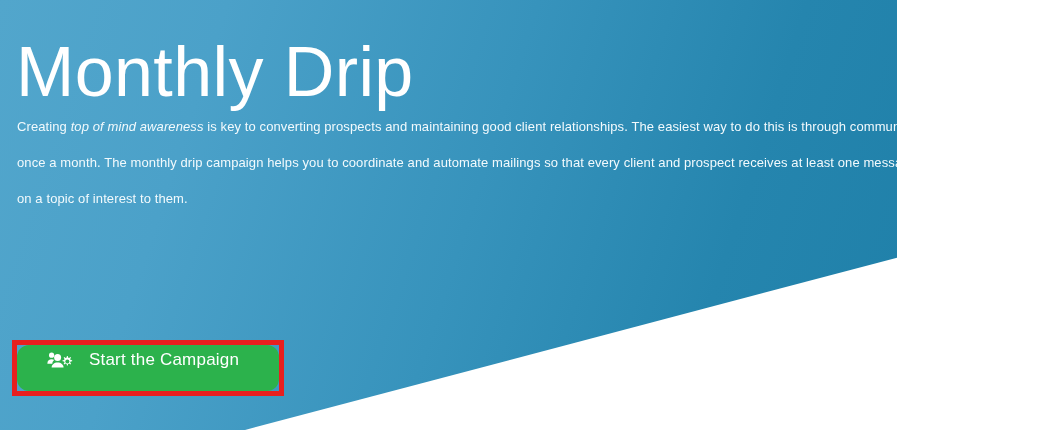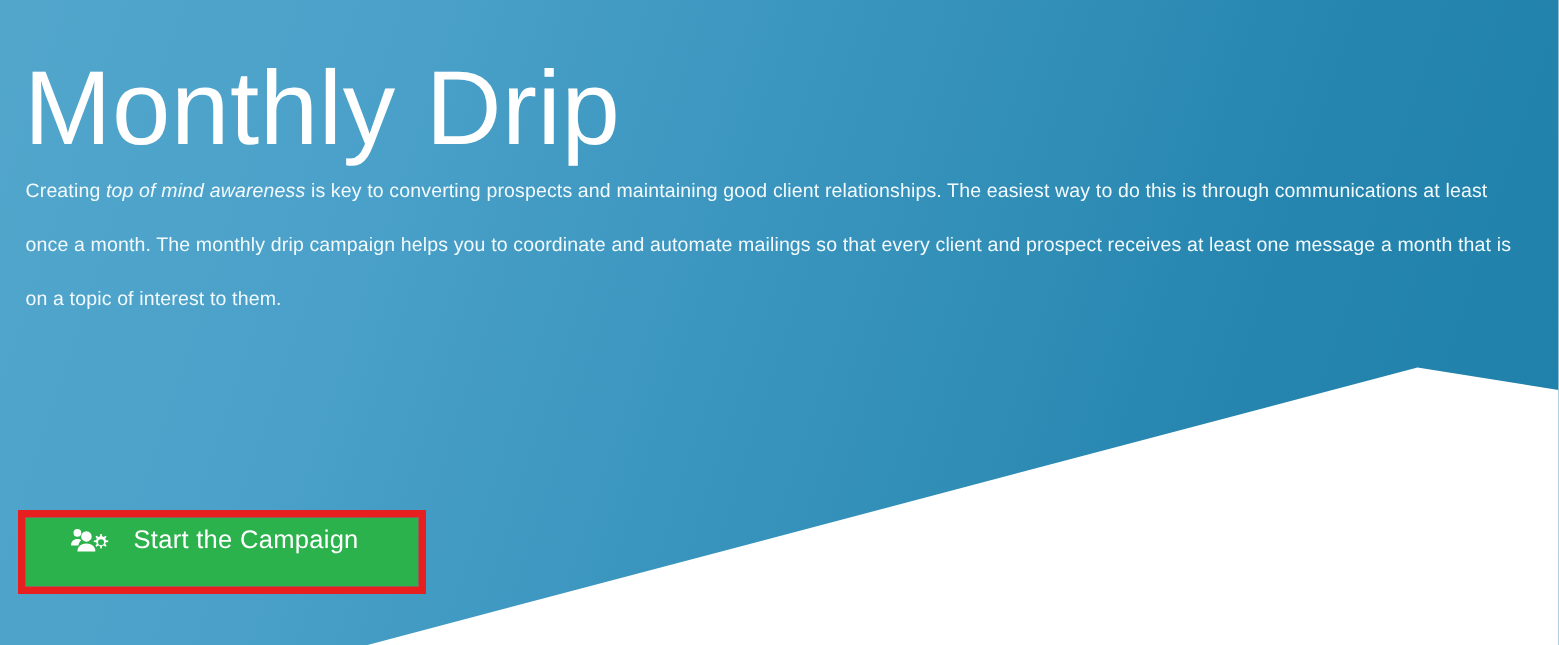--- a/index.html
+++ b/index.html
@@ -6,21 +6,21 @@
     margin: 0;
     padding: 0;
   }
   body {
     font-family: "Liberation Sans", sans-serif;
     background: #ffffff;
   }
 
   .hero {
     position: relative;
-    width: 1039px;
+    width: 897px;
     height: 430px;
     overflow: hidden;
     background: linear-gradient(108deg, #52a6cc 0%, #4ba1c9 22%, #3793bc 52%, #2585ae 78%, #1f80a9 100%);
   }
 
   
   .wedge {
     position: absolute;
     left: 0;
     top: 0;
@@ -70,21 +70,21 @@
 
   .cta-button {
     position: absolute;
     left: 17px;
     top: 345px;
     width: 262px;
     height: 46px;
     box-sizing: border-box;
     background: #2cb24c;
     border: 0;
-    border-radius: 2px;
+    border-radius: 12px;
     color: #ffffff;
     display: flex;
     align-items: center;
     padding: 0 0 16px 30px;
     cursor: pointer;
     font-family: "Liberation Sans", sans-serif;
   }
 
   .cta-icon {
     width: 26px;

